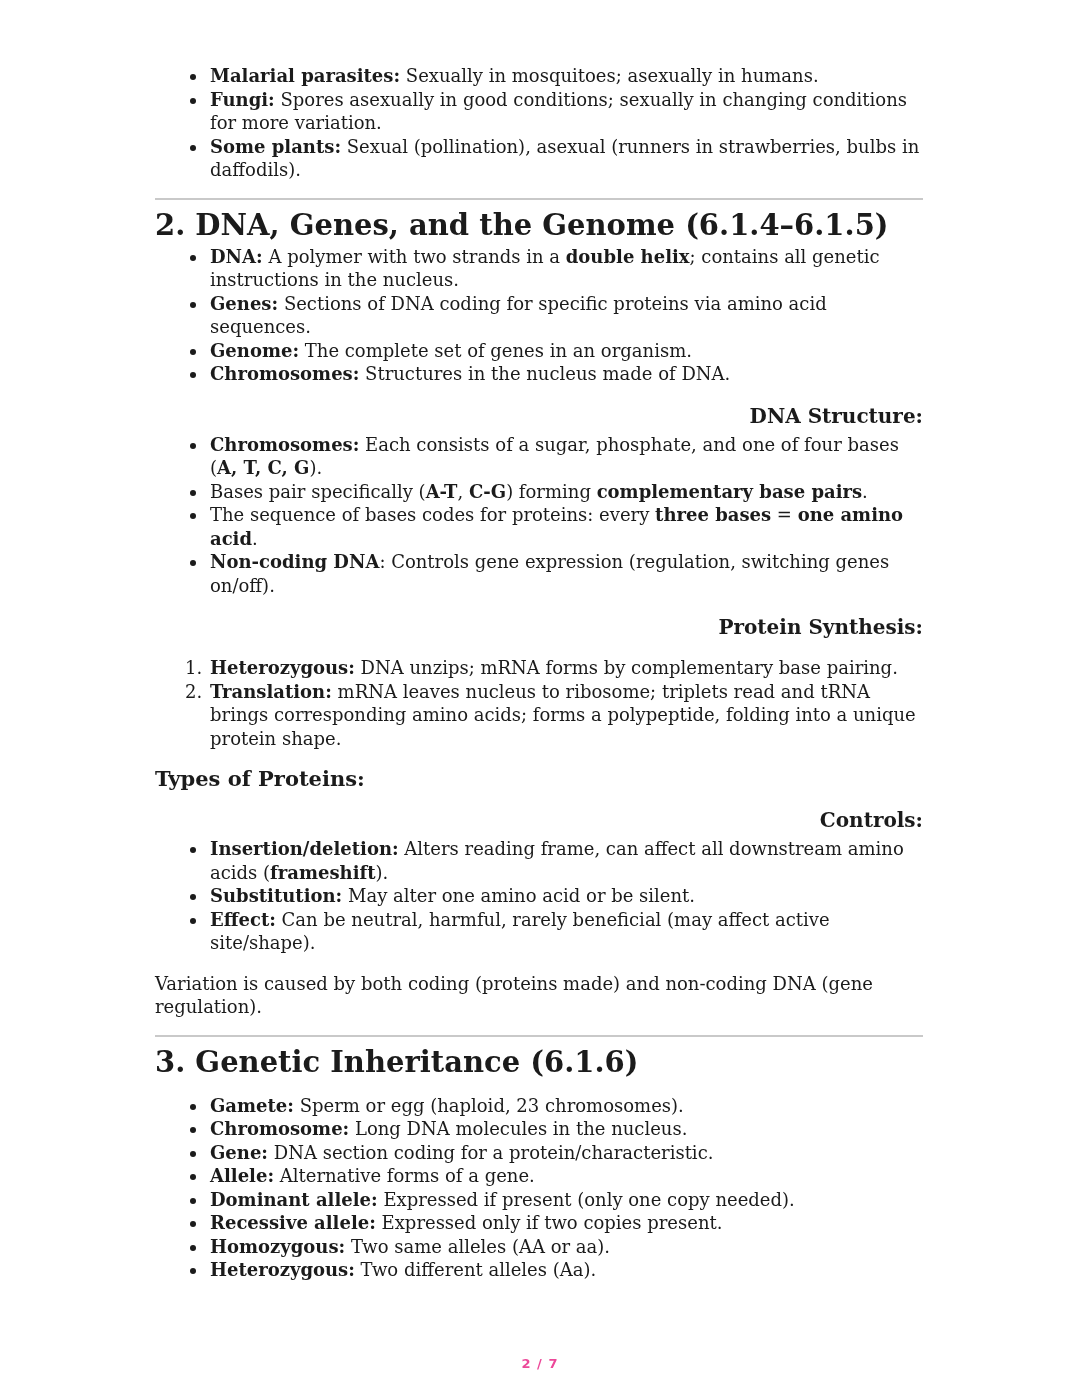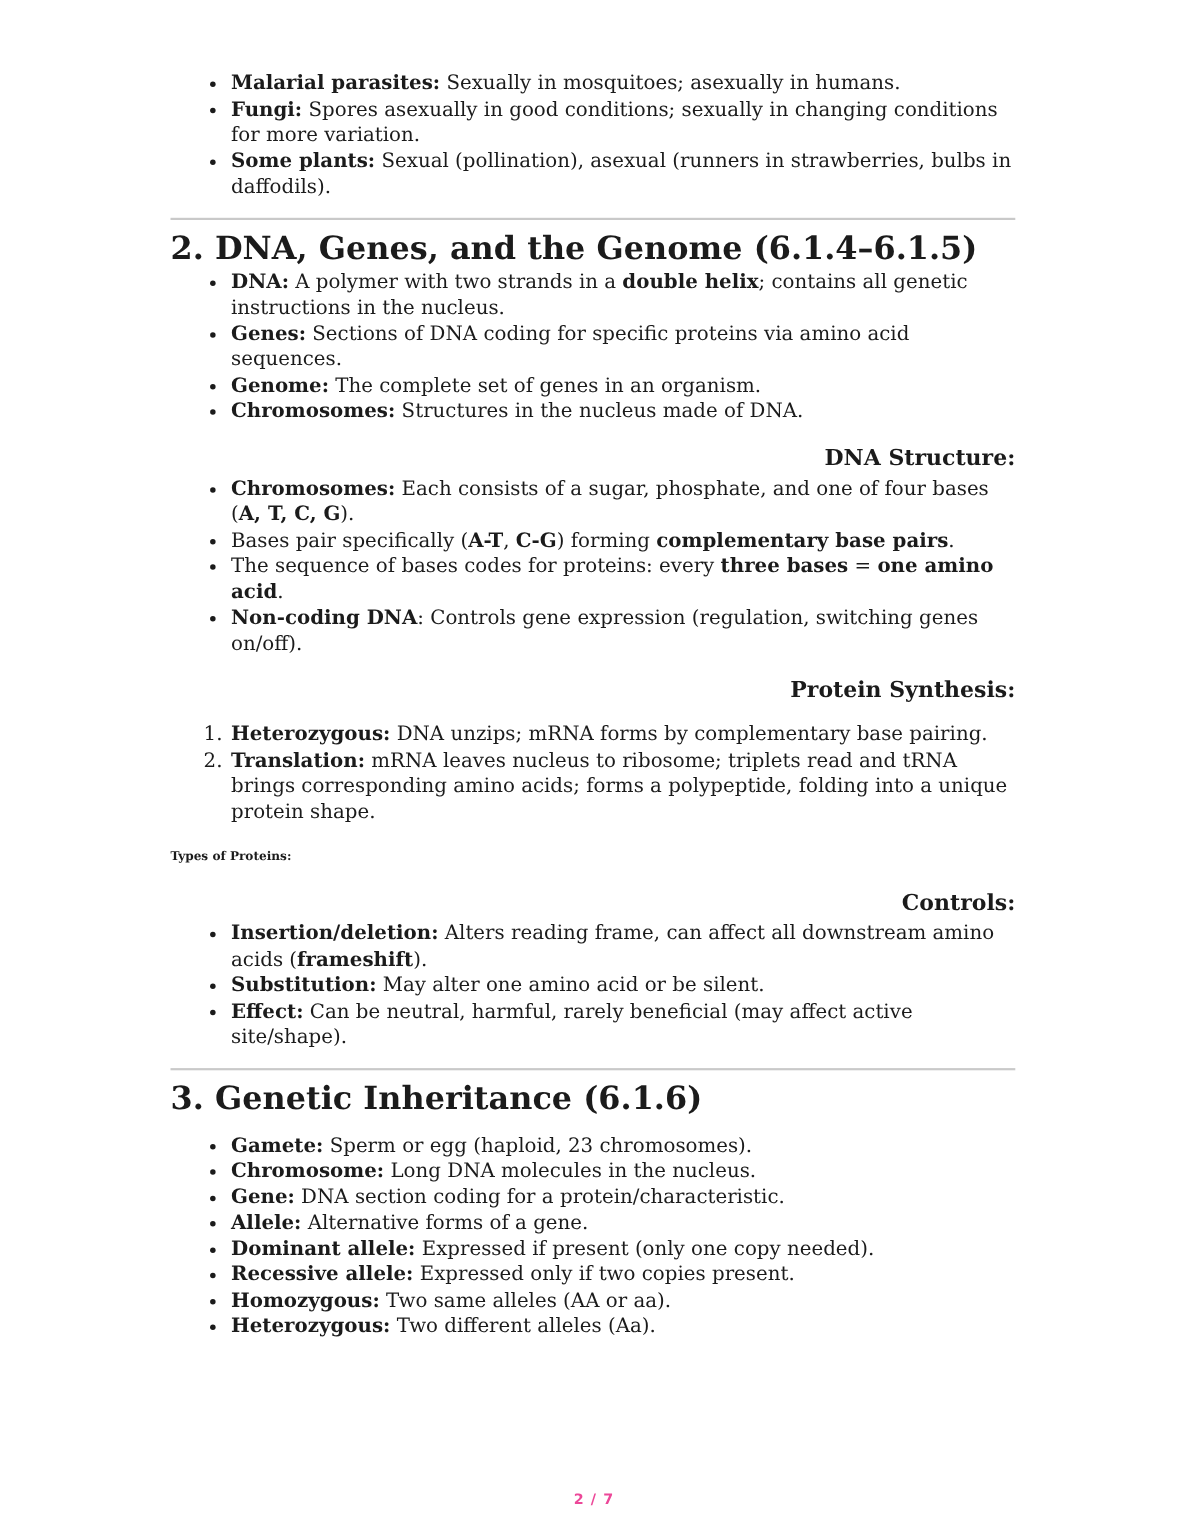--- a/index.html
+++ b/index.html
@@ -30,21 +30,21 @@
     margin: 10px 0 4px 0;
   }
   .content h3 {
     font-size: 20px;
     line-height: 26px;
     font-weight: bold;
     margin: 17px 0 4px 0;
     text-align: right;
   }
   .content h4 {
-    font-size: 11px;
+    font-size: 21px;
     line-height: 23px;
     font-weight: bold;
     margin: 17px 0 4px 0;
   }
   .content p {
     margin: 17px 0 13px 0;
   }
   .content hr {
     border: none;
     border-top: 2px solid #c9c9c9;
@@ -105,20 +105,21 @@
       <li><strong>Heterozygous:</strong><span> DNA unzips; mRNA forms by complementary base pairing.</span></li>
       <li><strong>Translation:</strong><span> mRNA leaves nucleus to ribosome; triplets read and tRNA brings corresponding amino acids; forms a polypeptide, folding into a unique protein shape.</span></li>
     </ol>
     <h4>Types of Proteins:</h4>
     <h3>Controls:</h3>
     <ul>
       <li><strong>Insertion/deletion:</strong><span> Alters reading frame, can affect all downstream amino acids (</span><strong>frameshift</strong><span>).</span></li>
       <li><strong>Substitution:</strong><span> May alter one amino acid or be silent.</span></li>
       <li><strong>Effect:</strong><span> Can be neutral, harmful, rarely beneficial (may affect active site/shape).</span></li>
     </ul>
+    <p><span>Variation is caused by both coding (proteins made) and non-coding DNA (gene regulation).</span></p>
     <hr>
     <h2>3. Genetic Inheritance (6.1.6)</h2>
     <ul class="gap-before">
       <li><strong>Gamete:</strong><span> Sperm or egg (haploid, 23 chromosomes).</span></li>
       <li><strong>Chromosome:</strong><span> Long DNA molecules in the nucleus.</span></li>
       <li><strong>Gene:</strong><span> DNA section coding for a protein/characteristic.</span></li>
       <li><strong>Allele:</strong><span> Alternative forms of a gene.</span></li>
       <li><strong>Dominant allele:</strong><span> Expressed if present (only one copy needed).</span></li>
       <li><strong>Recessive allele:</strong><span> Expressed only if two copies present.</span></li>
       <li><strong>Homozygous:</strong><span> Two same alleles (AA or aa).</span></li>

